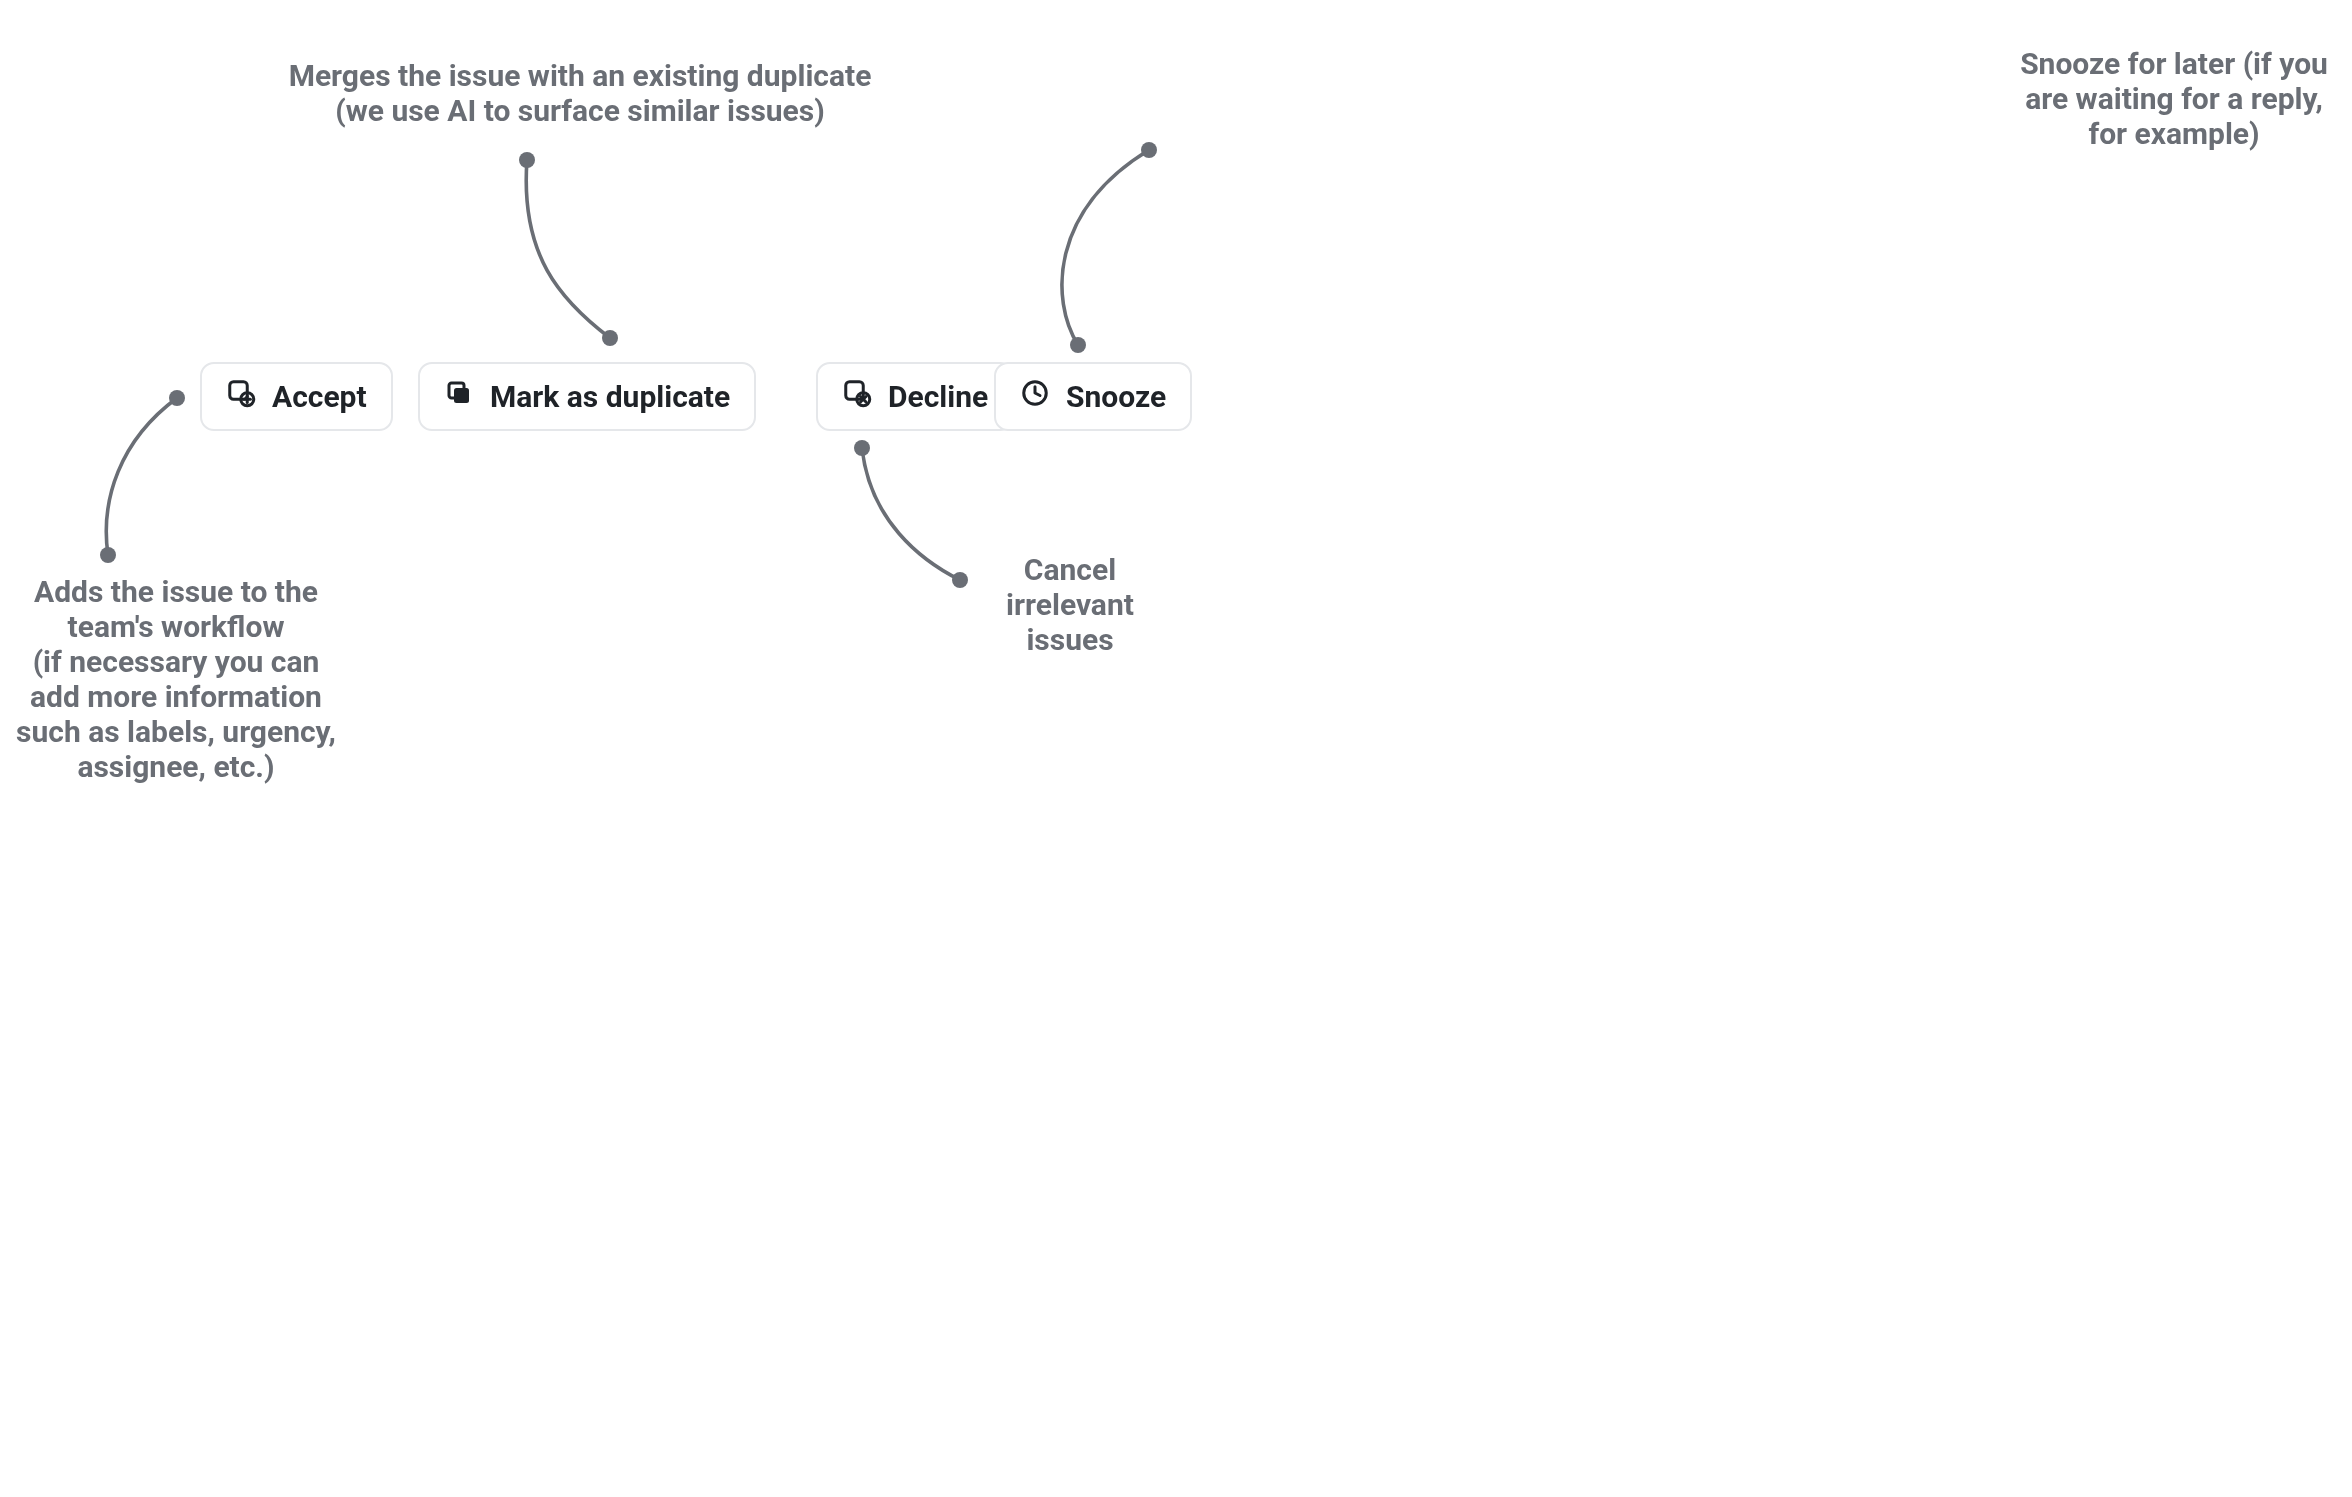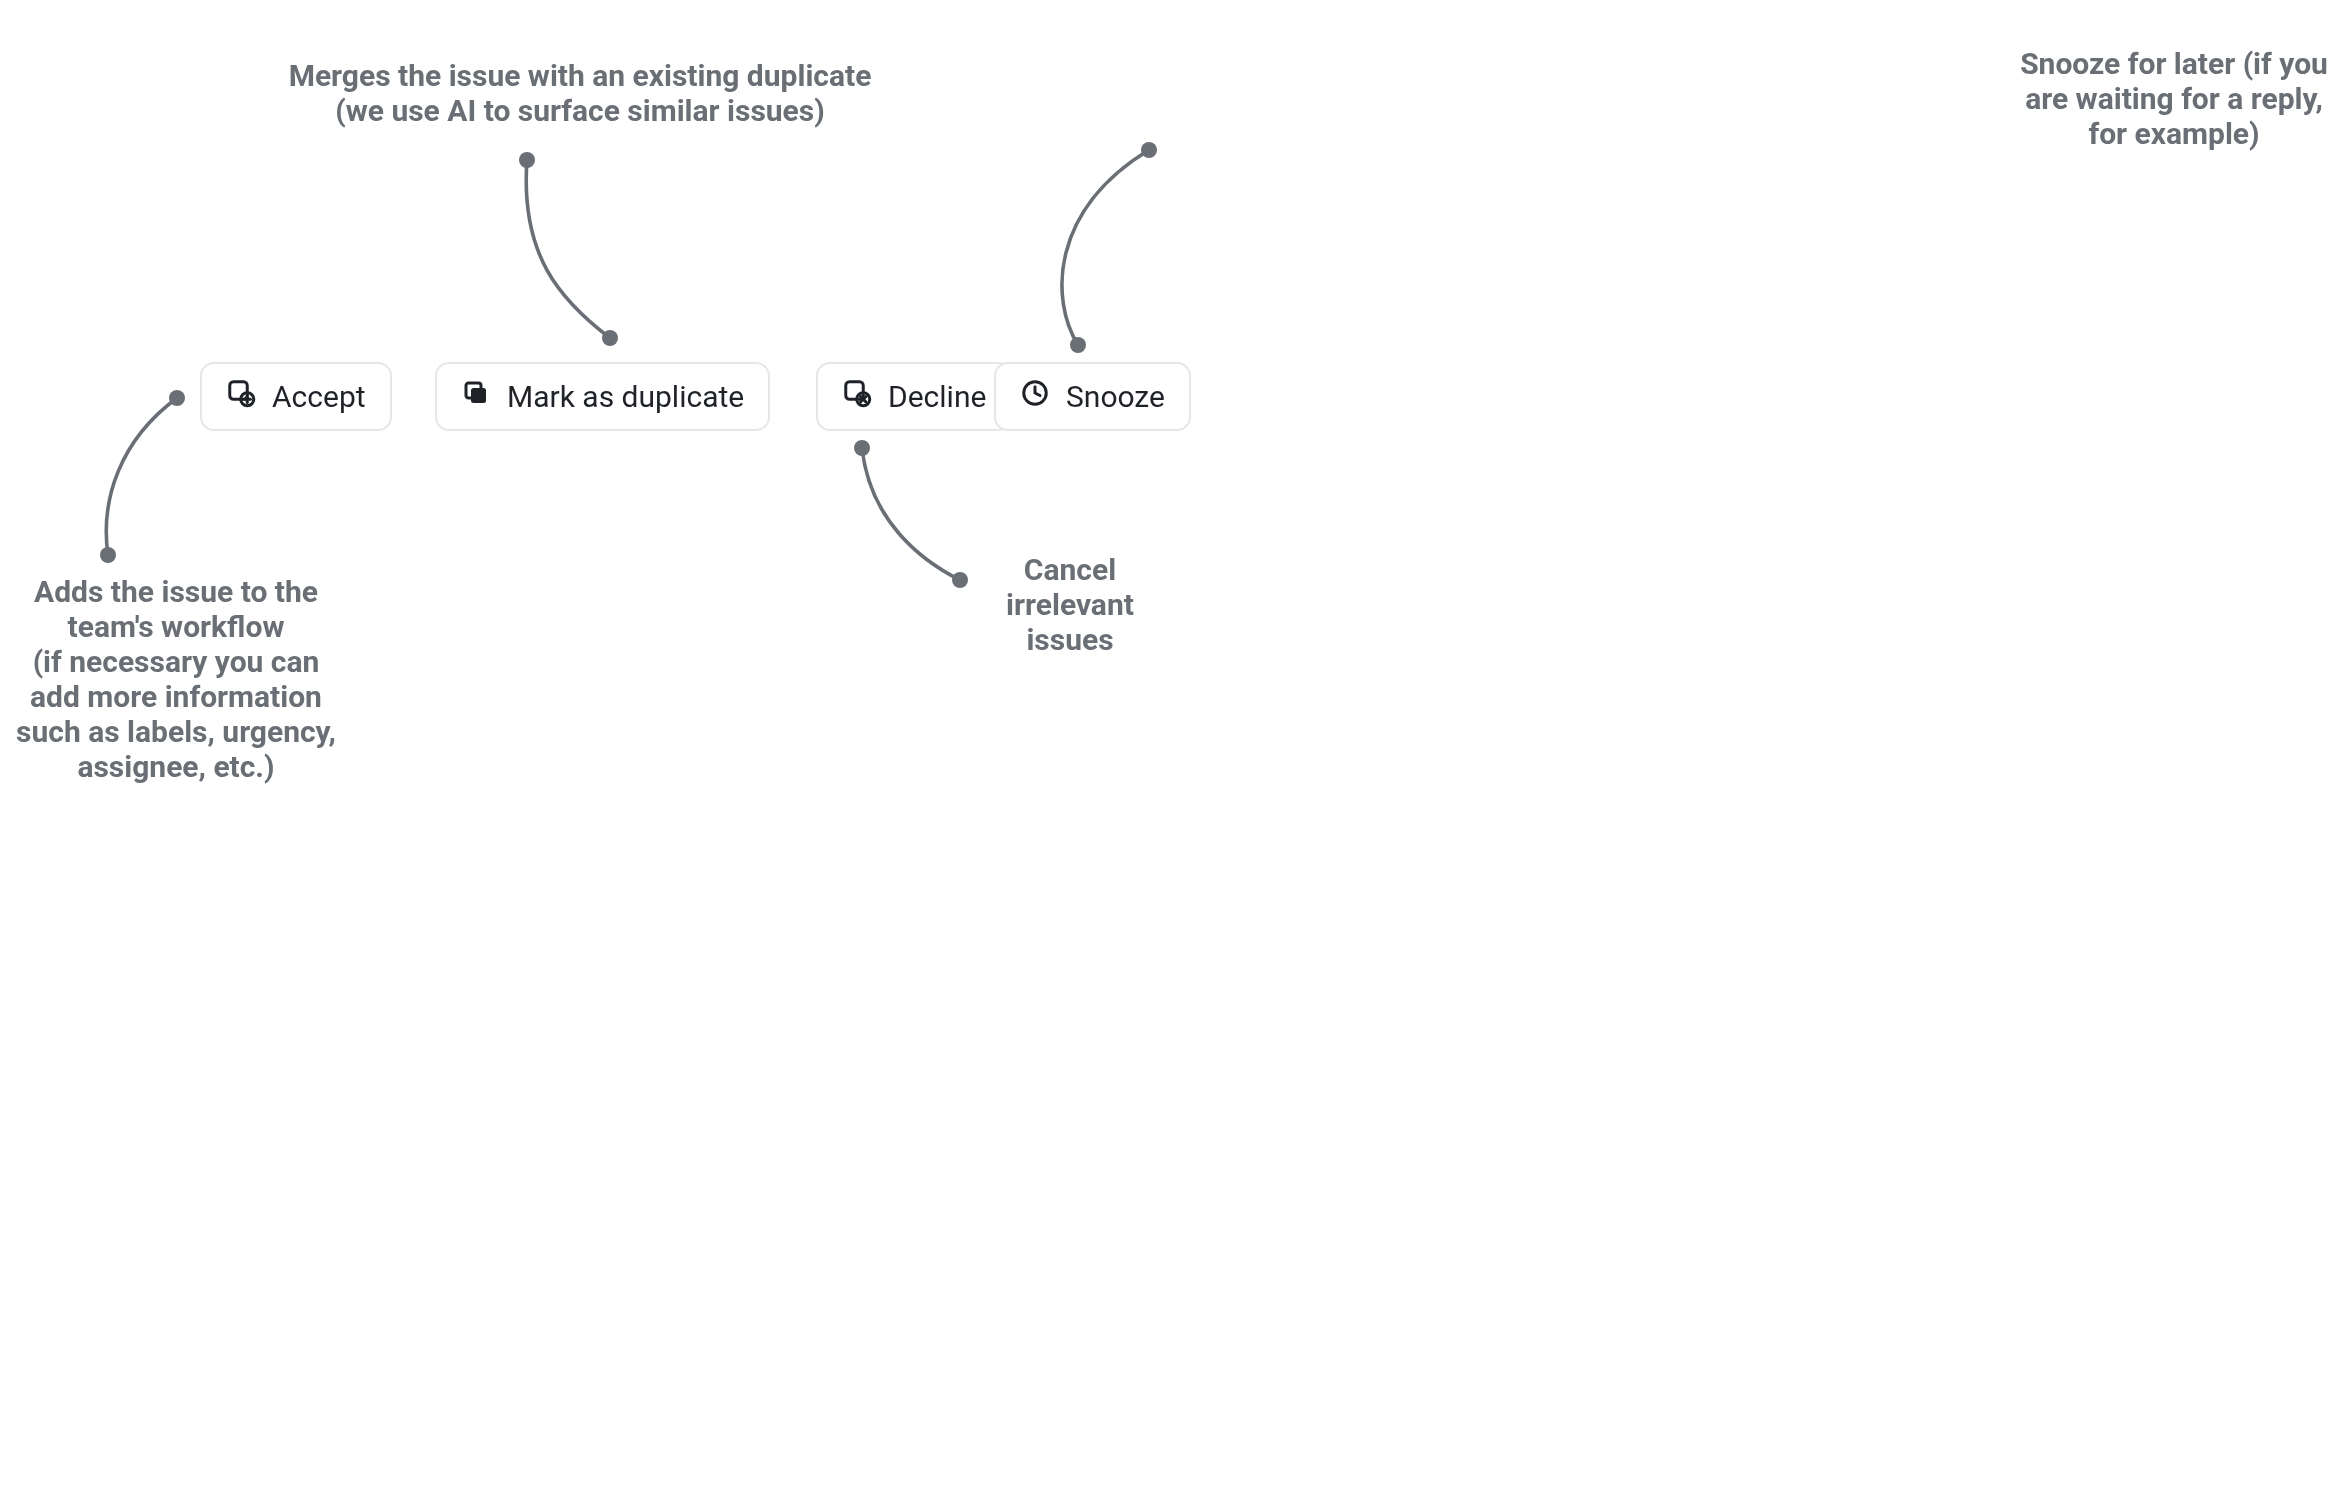--- a/index.html
+++ b/index.html
@@ -28,21 +28,21 @@
   .button {
     position: absolute;
     display: inline-flex;
     align-items: center;
     gap: 16px;
     padding: 14px 24px;
     border: 2px solid #e5e7ea;
     border-radius: 14px;
     background: #ffffff;
     font-size: 30px;
-    font-weight: 400;
+    font-weight: 700;
     color: #1f2328;
     cursor: pointer;
     user-select: none;
   }
   .button svg {
     width: 30px;
     height: 30px;
     stroke: #1f2328;
     stroke-width: 2.4;
     fill: none;
@@ -114,21 +114,21 @@
       <svg viewBox="0 0 24 24">
         <rect x="3" y="3" width="14" height="14" rx="3"></rect>
         <circle cx="17" cy="17" r="5.2"></circle>
         <line x1="17" y1="14.5" x2="17" y2="19.5"></line>
         <line x1="14.5" y1="17" x2="19.5" y2="17"></line>
       </svg>
     </span>
     <span>Accept</span>
   </div>
 
-  <div class="button" style="left:418px; top:362px;margin-left:17px;">
+  <div class="button" style="left:418px; top:362px;">
     <span>
       <svg viewBox="0 0 24 24">
         <rect x="4" y="4" width="12" height="12" rx="2"></rect>
         <rect class="fill" x="8" y="8" width="12" height="12" rx="2"></rect>
       </svg>
     </span>
     <span>Mark as duplicate</span>
   </div>
 
   <div class="button" style="left:816px; top:362px;">

